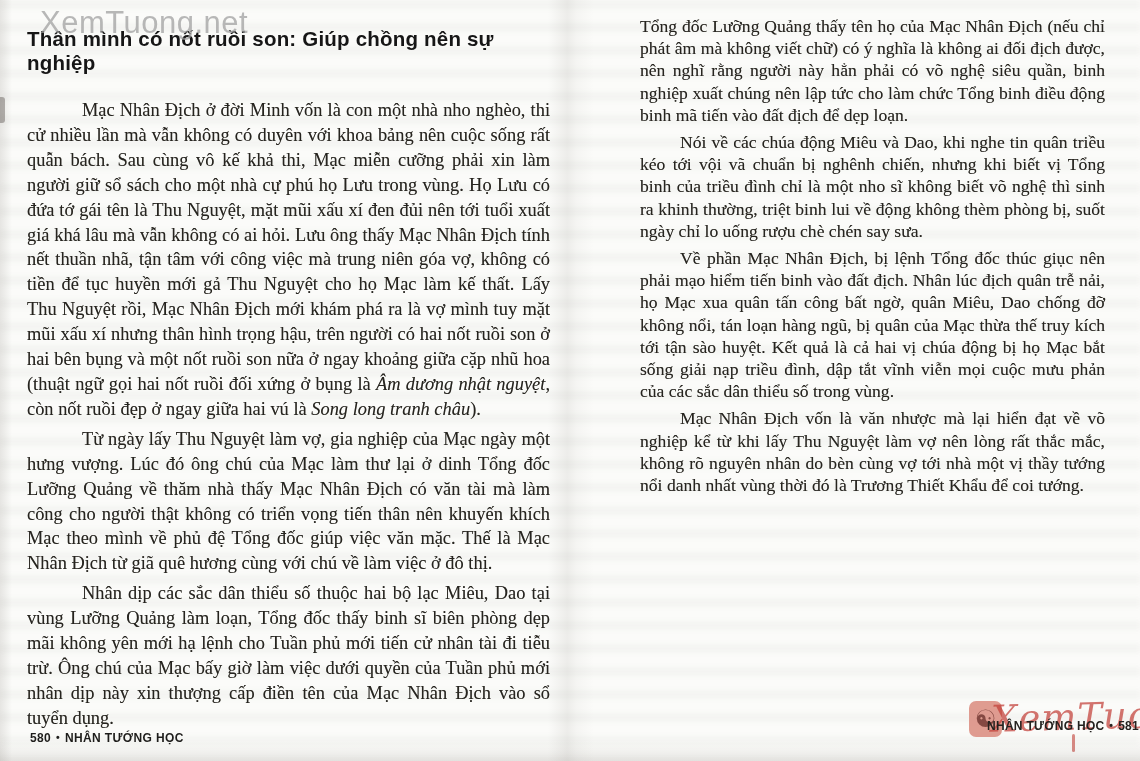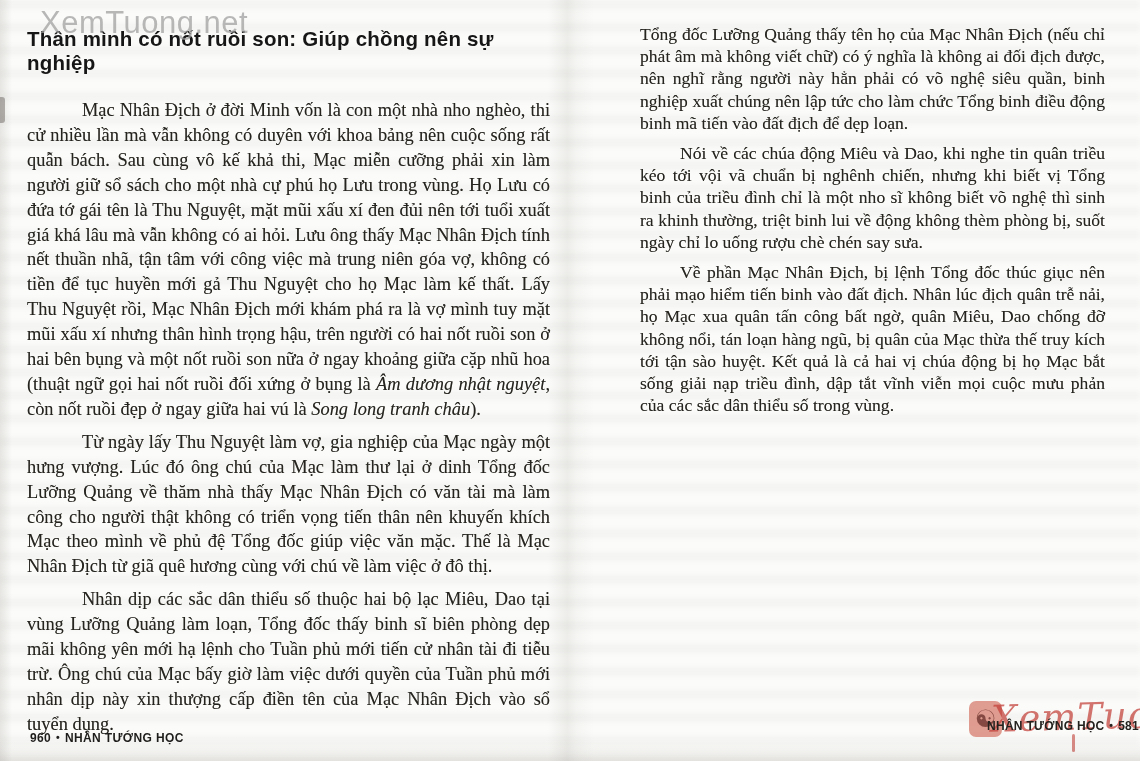--- a/index.html
+++ b/index.html
@@ -38,21 +38,21 @@
   .page{position:absolute;top:0;z-index:2;}
   .page-left{left:27px;width:523px;}
   .page-right{left:640px;width:465px;padding-top:15px;}
   .heading{
     margin:27px 0 23px 0;
     font-family:"Liberation Sans","DejaVu Sans",sans-serif;
     font-weight:bold;font-size:20.5px;line-height:24px;color:#161616;
     letter-spacing:0.2px;
   }
   .para{
-    margin:8px 0 5px 0;text-align:justify;
+    margin:0 0 5px 0;text-align:justify;
     font-size:18.4px;line-height:24.9px;
     text-shadow:0 0 0.5px rgba(45,42,38,0.35);
     font-family:Liberation Serif, serif;
   }
   .page-left .para{text-indent:55px;}
   .page-right .para{font-size:17.6px;line-height:22.2px;text-indent:40px;}
   .para .term{font-style:italic;}
   .noindent{text-indent:0 !important;}
   
   .footer{
@@ -109,24 +109,25 @@
 
   <p class="para">Từ ngày lấy Thu Nguyệt làm vợ, gia nghiệp của Mạc ngày một hưng vượng. Lúc đó ông chú của Mạc làm thư lại ở dinh Tổng đốc Lưỡng Quảng về thăm nhà thấy Mạc Nhân Địch có văn tài mà làm công cho người thật không có triển vọng tiến thân nên khuyến khích Mạc theo mình về phủ đệ Tổng đốc giúp việc văn mặc. Thế là Mạc Nhân Địch từ giã quê hương cùng với chú về làm việc ở đô thị.</p>
 
   <p class="para">Nhân dịp các sắc dân thiểu số thuộc hai bộ lạc Miêu, Dao tại vùng Lưỡng Quảng làm loạn, Tổng đốc thấy binh sĩ biên phòng dẹp mãi không yên mới hạ lệnh cho Tuần phủ mới tiến cử nhân tài đi tiễu trừ. Ông chú của Mạc bấy giờ làm việc dưới quyền của Tuần phủ mới nhân dịp này xin thượng cấp điền tên của Mạc Nhân Địch vào sổ tuyển dụng.</p>
 </div>
 
 <div class="page page-right">
   <p class="para noindent">Tổng đốc Lưỡng Quảng thấy tên họ của Mạc Nhân Địch (nếu chỉ phát âm mà không viết chữ) có ý nghĩa là không ai đối địch được, nên nghĩ rằng người này hẳn phải có võ nghệ siêu quần, binh nghiệp xuất chúng nên lập tức cho làm chức Tổng binh điều động binh mã tiến vào đất địch để dẹp loạn.</p>
   <p class="para">Nói về các chúa động Miêu và Dao, khi nghe tin quân triều kéo tới vội vã chuẩn bị nghênh chiến, nhưng khi biết vị Tổng binh của triều đình chỉ là một nho sĩ không biết võ nghệ thì sinh ra khinh thường, triệt binh lui về động không thèm phòng bị, suốt ngày chỉ lo uống rượu chè chén say sưa.</p>
   <p class="para">Về phần Mạc Nhân Địch, bị lệnh Tổng đốc thúc giục nên phải mạo hiểm tiến binh vào đất địch. Nhân lúc địch quân trễ nải, họ Mạc xua quân tấn công bất ngờ, quân Miêu, Dao chống đỡ không nổi, tán loạn hàng ngũ, bị quân của Mạc thừa thế truy kích tới tận sào huyệt. Kết quả là cả hai vị chúa động bị họ Mạc bắt sống giải nạp triều đình, dập tắt vĩnh viễn mọi cuộc mưu phản của các sắc dân thiểu số trong vùng.</p>
+  <p class="para">Mạc Nhân Địch vốn là văn nhược mà lại hiển đạt về võ nghiệp kể từ khi lấy Thu Nguyệt làm vợ nên lòng rất thắc mắc, không rõ nguyên nhân do bèn cùng vợ tới nhà một vị thầy tướng nổi danh nhất vùng thời đó là Trương Thiết Khẩu để coi tướng.</p>
 </div>
 
 <div class="footer footer-left">
-  <span>960</span><span class="sep">•</span><span>NHÂN TƯỚNG HỌC</span>
+  <span>580</span><span class="sep">•</span><span>NHÂN TƯỚNG HỌC</span>
 </div>
 
 <div class="footer-right-wrap">
   <span class="wm-icon">☯</span>
   <span class="wm-script">XemTuong.net</span>
   <span class="wm-script-tail"></span>
   <div class="footer-right-text">
     <span>NHÂN TƯỚNG HỌC</span><span class="sep">•</span><span>581</span>
   </div>
 </div>

